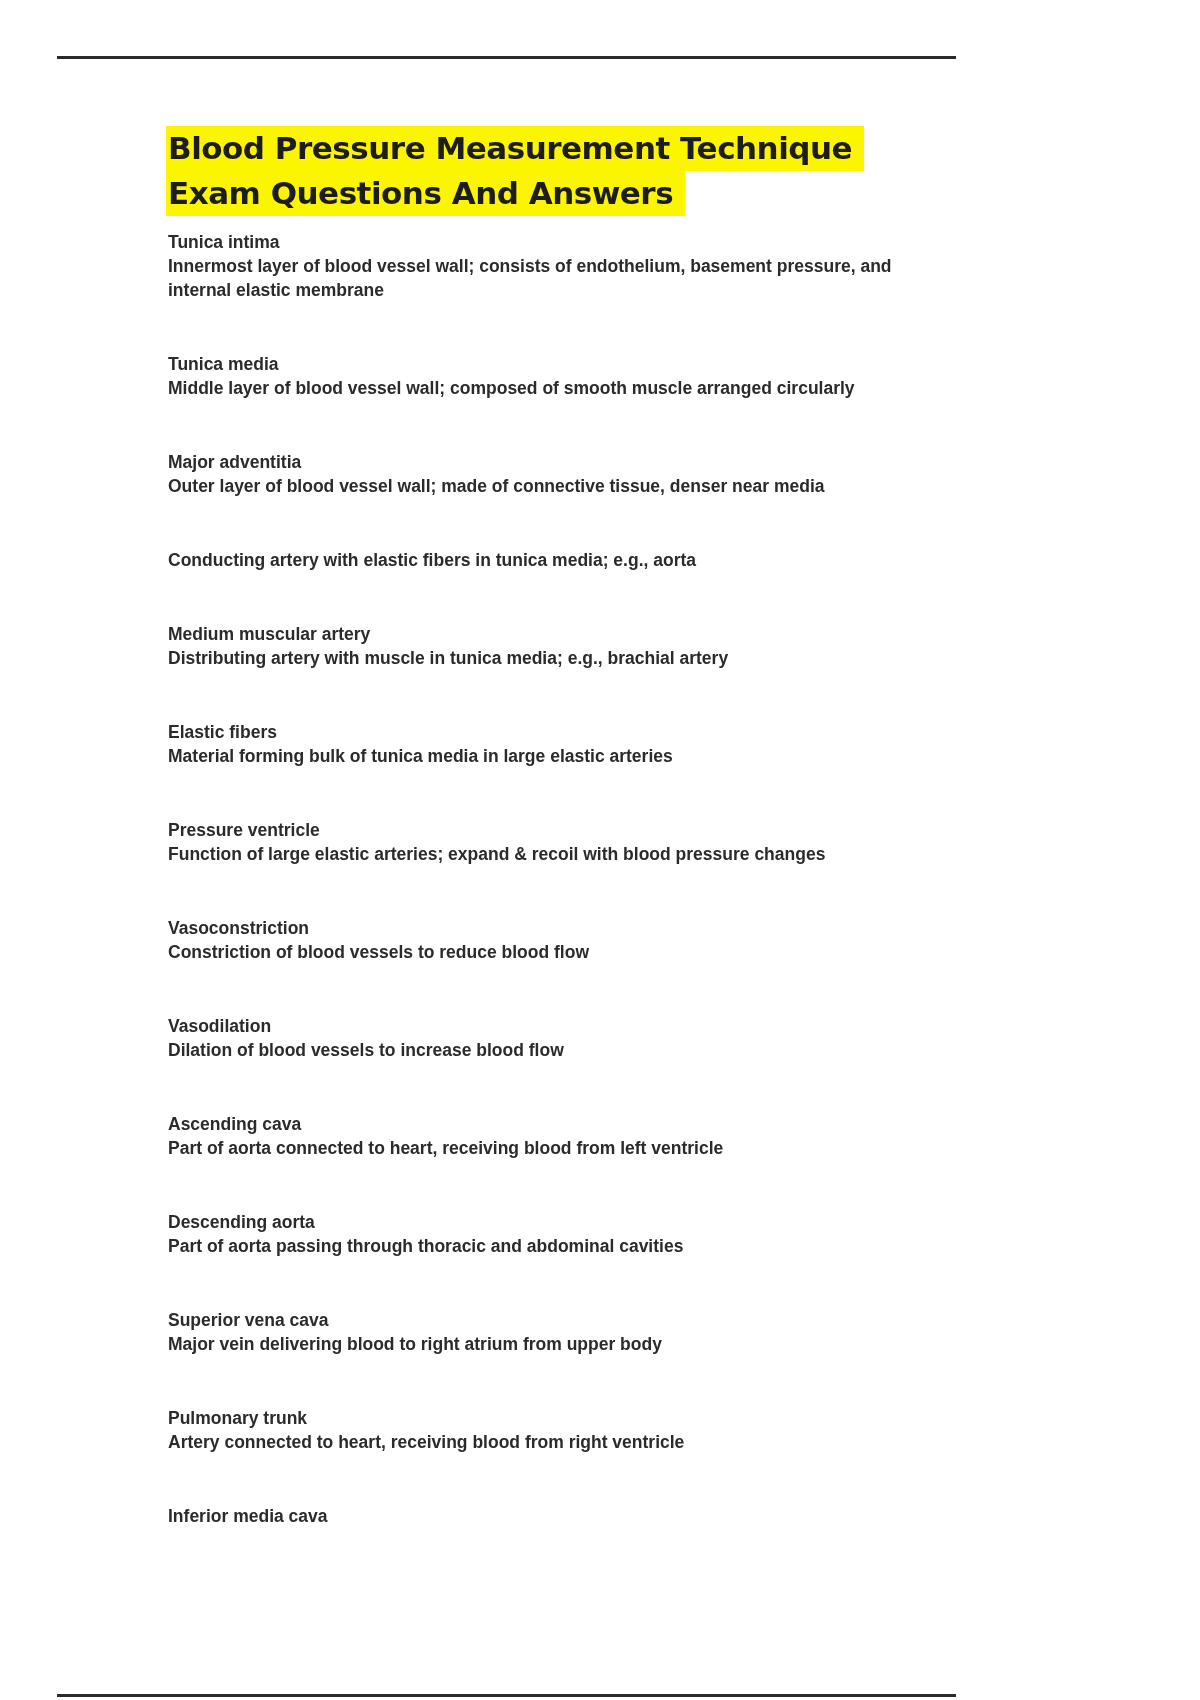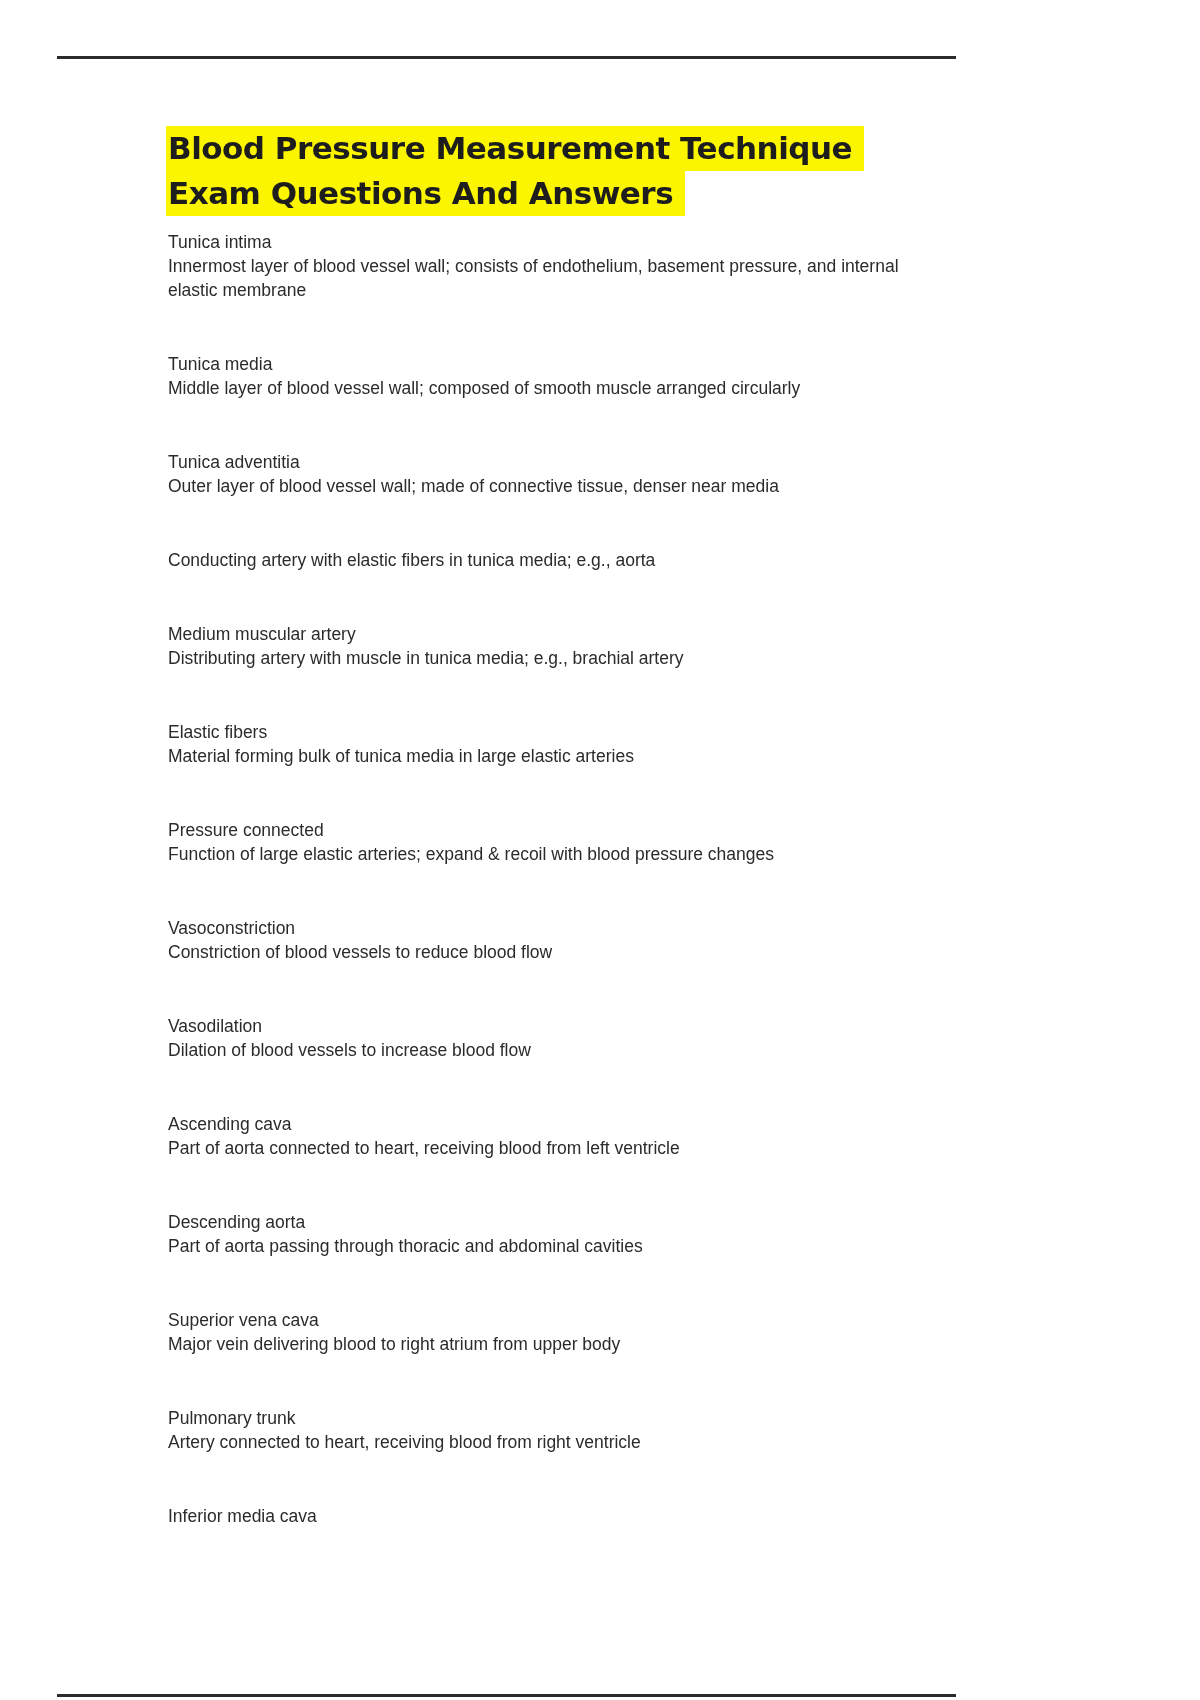--- a/index.html
+++ b/index.html
@@ -47,20 +47,21 @@
     padding: 0 12px 0 2px;
     margin-left: -2px;
     white-space: nowrap;
   }
 
   .entries {
     width: 770px;
   }
   .entry {
     margin: 0 0 50px 0;
+    font-weight: bold;
   }
   .term, .definition {
     font-size: 17.5px;
     line-height: 24px;
     color: var(--text-color, #2b2b2b);
   }
   .definition {
     max-width: 770px;
   }
 </style>
@@ -81,40 +82,40 @@
     <div class="term">Tunica intima</div>
     <div class="definition">Innermost layer of blood vessel wall; consists of endothelium, basement pressure, and internal elastic membrane</div>
   </section>
 
   <section class="entry">
     <div class="term">Tunica media</div>
     <div class="definition">Middle layer of blood vessel wall; composed of smooth muscle arranged circularly</div>
   </section>
 
   <section class="entry">
-    <div class="term">Tunica adventitia</div>
+    <div class="term">Major adventitia</div>
     <div class="definition">Outer layer of blood vessel wall; made of connective tissue, denser near media</div>
   </section>
 
   <section class="entry">
     <div class="definition">Conducting artery with elastic fibers in tunica media; e.g., aorta</div>
   </section>
 
   <section class="entry">
     <div class="term">Medium muscular artery</div>
     <div class="definition">Distributing artery with muscle in tunica media; e.g., brachial artery</div>
   </section>
 
   <section class="entry">
     <div class="term">Elastic fibers</div>
     <div class="definition">Material forming bulk of tunica media in large elastic arteries</div>
   </section>
 
   <section class="entry">
-    <div class="term">Pressure connected</div>
+    <div class="term">Pressure ventricle</div>
     <div class="definition">Function of large elastic arteries; expand &amp; recoil with blood pressure changes</div>
   </section>
 
   <section class="entry">
     <div class="term">Vasoconstriction</div>
     <div class="definition">Constriction of blood vessels to reduce blood flow</div>
   </section>
 
   <section class="entry">
     <div class="term">Vasodilation</div>

